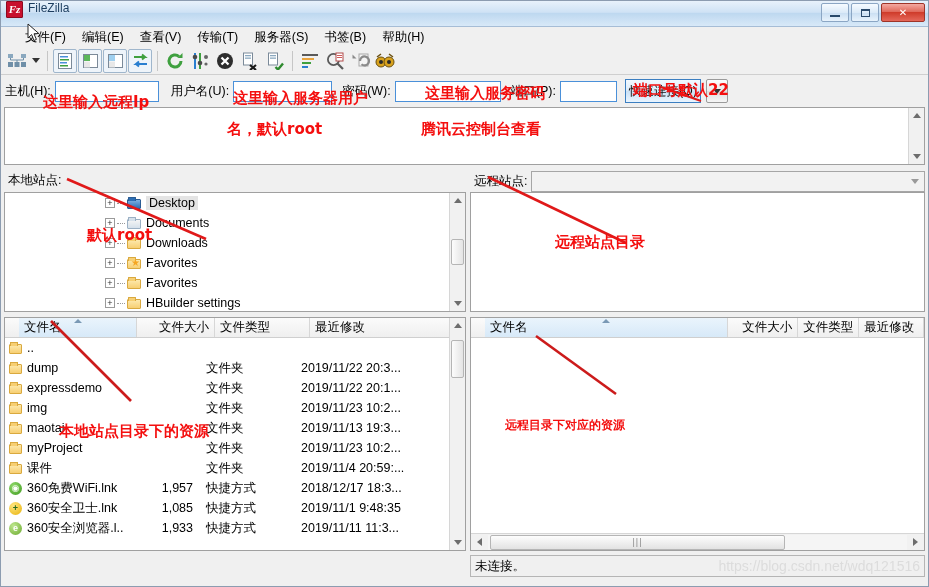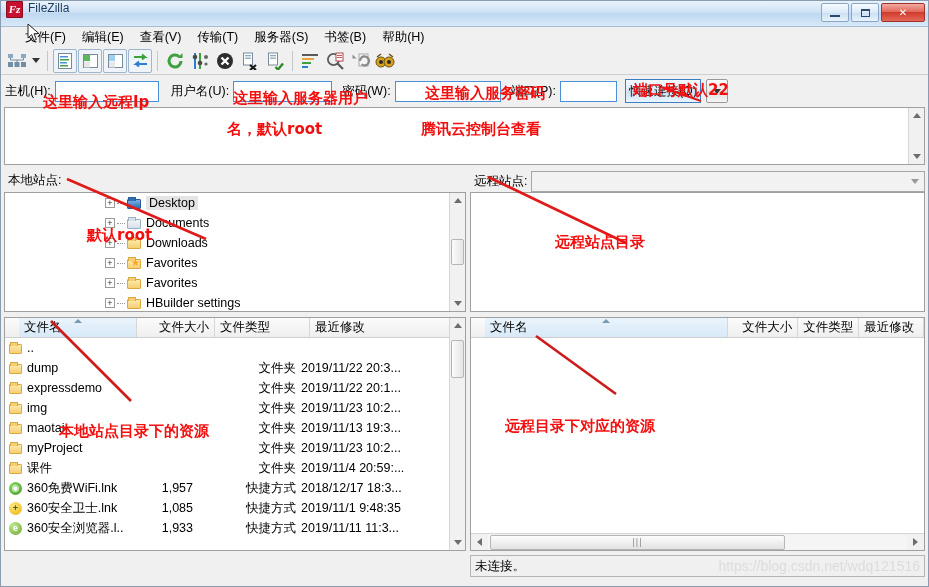--- a/index.html
+++ b/index.html
@@ -182,21 +182,21 @@
     display:flex; align-items:center; overflow:hidden; white-space:nowrap;
   }
   .lhead .hc.sorted { background: linear-gradient(to bottom,#eaf4fc,#d7e9f8); margin-left: 14px; }
   .sort-asc {
     position:absolute; left:50%; top:1px; margin-left:-4px;
     width:0;height:0;border-left:4px solid transparent;border-right:4px solid transparent;border-bottom:4px solid #7a99b5;
   }
   .lrow { display: flex; height: 20px; font-size: 12.5px; align-items: center; }
   .lrow .c-name { width: 118px; display:flex; align-items:center; padding-left: 4px; overflow:hidden; white-space:nowrap; }
   .lrow .c-size { width: 78px; text-align: right; padding-right: 8px; }
-  .lrow .c-type { width: 95px; padding-left: 5px; text-align: right; }
+  .lrow .c-type { width: 95px; padding-left: 5px; }
   .lrow .c-mod  { width: 140px; padding-left: 5px; overflow:hidden; white-space:nowrap; }
   .mini-ico { width: 14px; height: 13px; margin-right: 4px; flex: none; position: relative; }
   .mini-ico i { position:absolute; left:0; top:2px; width:13px; height:10px; background:linear-gradient(to bottom,#fde9ad,#f7cf73); border:1px solid #d9a93f; border-radius:1px; }
   .mini-ico i::before { content:''; position:absolute; left:0; top:-3px; width:6px; height:3px; background:#f7cf73; border:1px solid #d9a93f; border-bottom:none; }
   .circ { width: 13px; height: 13px; border-radius: 50%; display:flex; align-items:center; justify-content:center; font-size:9px; color:#fff; font-weight:bold; }
   .circ.green { background: radial-gradient(circle at 35% 30%, #8fd96a, #3f9a1f); }
   .circ.yellow { background: radial-gradient(circle at 35% 30%, #ffe680, #e8b20b); color:#2a6b1f; }
   .circ.ie { background: radial-gradient(circle at 35% 30%, #bfe88f, #6aa82e); }
   .list-sb { position:absolute; right:0; top:0; width:16px; height: 100%; background:#f1f1f1; border-left:1px solid #d6d6d6; display:flex; flex-direction:column; justify-content:space-between; align-items:center; }
   .empty-msg { position:absolute; left: 0; right:0; top: 68px; text-align:center; font-size:12.5px; color:#000; }
@@ -673,15 +673,15 @@
 
   <div class="anno" style="left:42px;  top:92px;  font-size:15px;">这里输入远程Ip</div>
   <div class="anno" style="left:232px; top:88px;  font-size:15px;">这里输入服务器用户</div>
   <div class="anno" style="left:226px; top:119px; font-size:15px;">名，默认root</div>
   <div class="anno" style="left:420px; top:119px; font-size:15px;">腾讯云控制台查看</div>
   <div class="anno" style="left:424px; top:83px;  font-size:15px;">这里输入服务密码</div>
   <div class="anno" style="left:632px; top:80px;  font-size:15px;">端口号默认22</div>
   <div class="anno" style="left:86px;  top:225px; font-size:15px;">默认root</div>
   <div class="anno" style="left:554px; top:232px; font-size:15px;">远程站点目录</div>
   <div class="anno" style="left:58px;  top:421px; font-size:15px;">本地站点目录下的资源</div>
-  <div class="anno" style="left:504px; top:416px; font-size:15px;">远程目录下对应的资源</div>
+  <div class="anno" style="left:504px; top:416px; font-size:12px;">远程目录下对应的资源</div>
 
 </div>
 
 </body></html>

